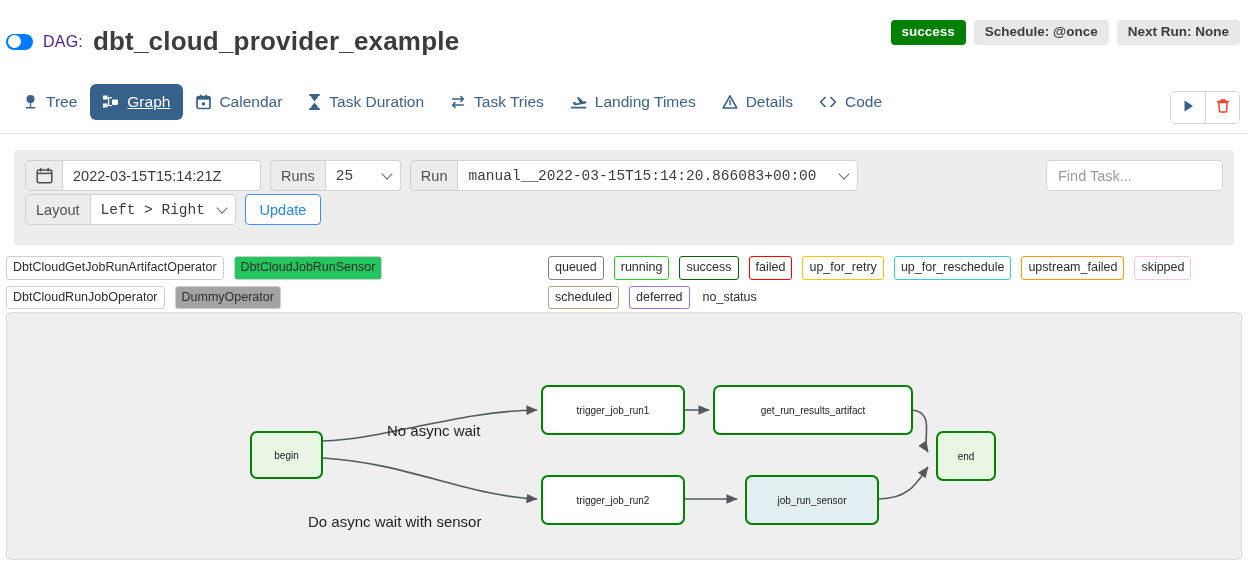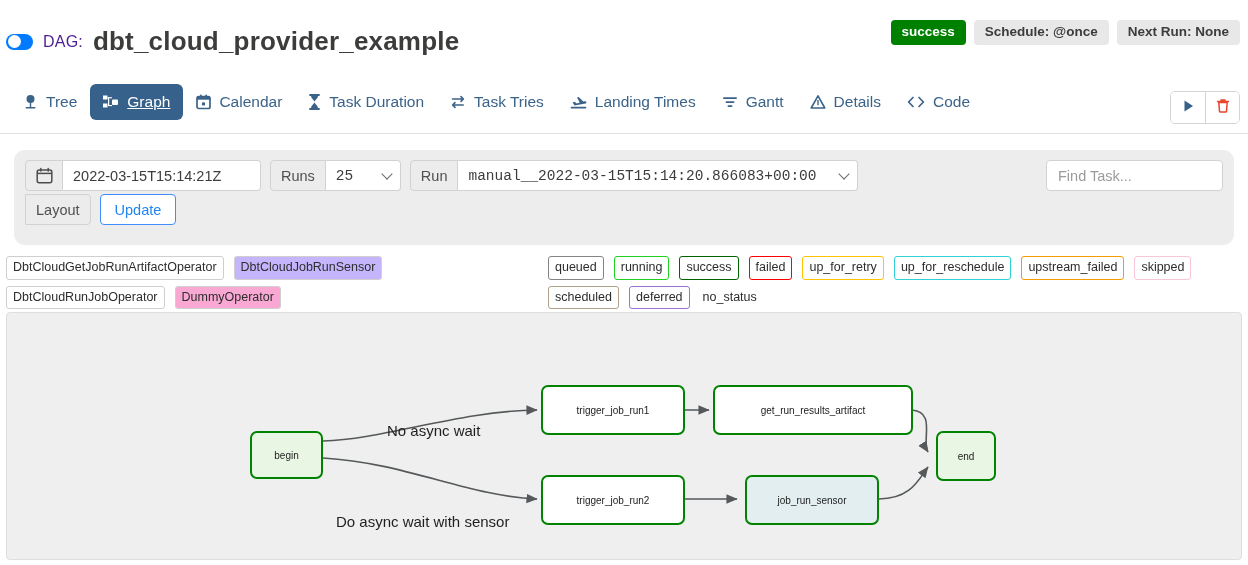--- a/index.html
+++ b/index.html
@@ -71,21 +71,21 @@
   }
   .tab-actions .act {
     width: 34px; height: 31px; display: flex; align-items: center; justify-content: center;
     cursor: pointer; background: #fff;
   }
   .tab-actions .act + .act { border-left: 1px solid #d4d4d4; }
 
   
   .filters {
     position: absolute; left: 14px; top: 150px; width: 1220px; height: 95px;
-    background: #ededed; border-radius: 11px;
+    background: #ededed; border-radius: 3px;
   }
   .filter-row { position: absolute; display: flex; align-items: stretch; }
   .frow1 { left: 11px; top: 10px; }
   .frow2 { left: 11px; top: 44px; }
   .ctl {
     height: 31px; font-size: 14.5px; font-family: "Liberation Sans", sans-serif;
     border: 1px solid #d2d2d2; display: flex; align-items: center;
     background: #fff; color: #3c3c3b; padding: 0 10px; white-space: nowrap;
   }
   .ctl-addon { background: #ececec; color: #51504f; }
@@ -255,30 +255,20 @@
       <div class="tab">
         <span class="ico">
           <svg width="17" height="16" viewBox="0 0 17 16">
               <path d="M1.5 13.6h14" stroke="#3b6389" stroke-width="1.8" stroke-linecap="round"></path>
               <path d="M2.6 8.4 4.6 7.8l2.1 1.6 3-1L7 3.4l1.7-.5 4.6 4.6 2 -.3a1.2 1.2 0 0 1 .4 2.3L4.6 11.5z" fill="#3b6389"></path>
             </svg>
         </span>
         <span>Landing Times</span>
       </div>
 
-      <div class="tab">
-        <span class="ico">
-          <svg width="16" height="16" viewBox="0 0 16 16">
-              <rect x="1" y="3.2" width="14" height="1.8" rx=".9" fill="#3b6389"></rect>
-              <rect x="3.5" y="7.2" width="9" height="1.8" rx=".9" fill="#3b6389"></rect>
-              <rect x="5.5" y="11.2" width="5" height="1.8" rx=".9" fill="#3b6389"></rect>
-            </svg>
-        </span>
-        <span>Gantt</span>
-      </div>
 
       <div class="tab">
         <span class="ico">
           <svg width="16" height="16" viewBox="0 0 16 16">
               <path d="M8 1.8 14.8 14H1.2z" fill="none" stroke="#3b6389" stroke-width="1.6" stroke-linejoin="round"></path>
               <rect x="7.3" y="6" width="1.4" height="5.2" fill="#3b6389"></rect>
             </svg>
         </span>
         <span>Details</span>
       </div>
@@ -334,35 +324,36 @@
 
       <div class="grp" style="margin-left:9px">
         <div class="ctl ctl-addon">Run</div>
         <div class="ctl sel" style="width:400px">manual__2022-03-15T15:14:20.866083+00:00</div>
       </div>
     </div>
 
     <div class="filter-row frow2">
       <div class="grp">
         <div class="ctl ctl-addon">Layout</div>
+        <div class="ctl sel" style="width:145px">Left &gt; Right</div>
       </div>
       <button class="btn-update">Update</button>
     </div>
 
     <input class="find-task" placeholder="Find Task..." style="">
   </div>
 
   <div class="legend">
 
     <div class="legend-col-ops">
       <div class="chips">
         <span class="chip">DbtCloudGetJobRunArtifactOperator</span>
-        <span class="chip" style="background:#c4b5fd">DbtCloudJobRunSensor</span>
+        <span class="chip" style="background:#22c55e">DbtCloudJobRunSensor</span>
         <span class="chip">DbtCloudRunJobOperator</span>
-        <span class="chip" style="background:#f9a8d4">DummyOperator</span>
+        <span class="chip" style="background:#a3a3a3">DummyOperator</span>
       </div>
     </div>
 
     <div class="legend-col-status">
       <div class="chips">
         <span class="chip" style="border-color:#858585">queued</span>
         <span class="chip" style="border-color:#1fd21f">running</span>
         <span class="chip" style="border-color:#006400">success</span>
         <span class="chip" style="border-color:#fb0000">failed</span>
         <span class="chip" style="border-color:#ffc400">up_for_retry</span>
@@ -413,16 +404,16 @@
 
     <div class="node fill-blue" style="left:738px; top:162px; width:134px; height:50px;">
       <span>job_run_sensor</span>
     </div>
 
     <div class="node fill-green" style="left:929px; top:118px; width:60px; height:50px;">
       <span>end</span>
     </div>
 
     <span class="edge-label" style="left:380px; top:109px;">No async wait</span>
-    <span class="edge-label" style="left:329px; top:200px;">Do async wait with sensor</span>
+    <span class="edge-label" style="left:301px; top:200px;">Do async wait with sensor</span>
 
   </div>
 </div>
 
 </body></html>

